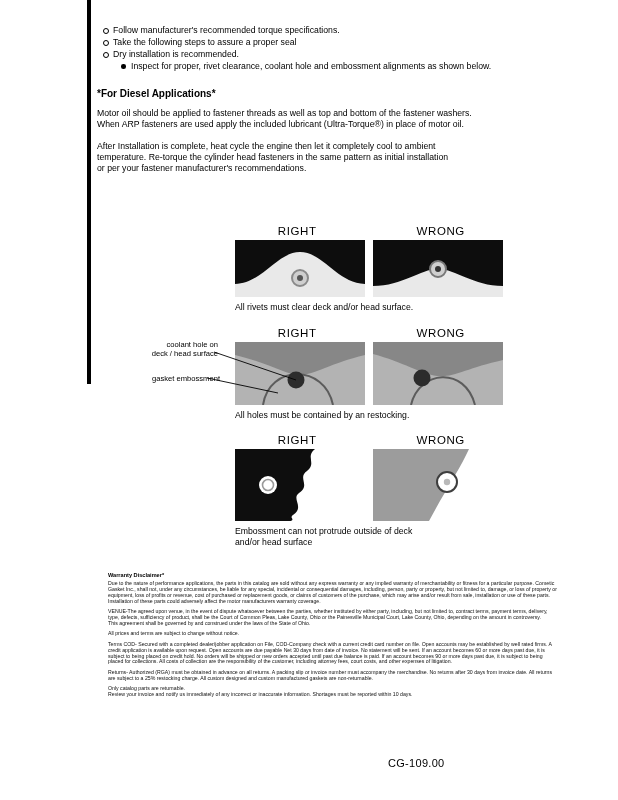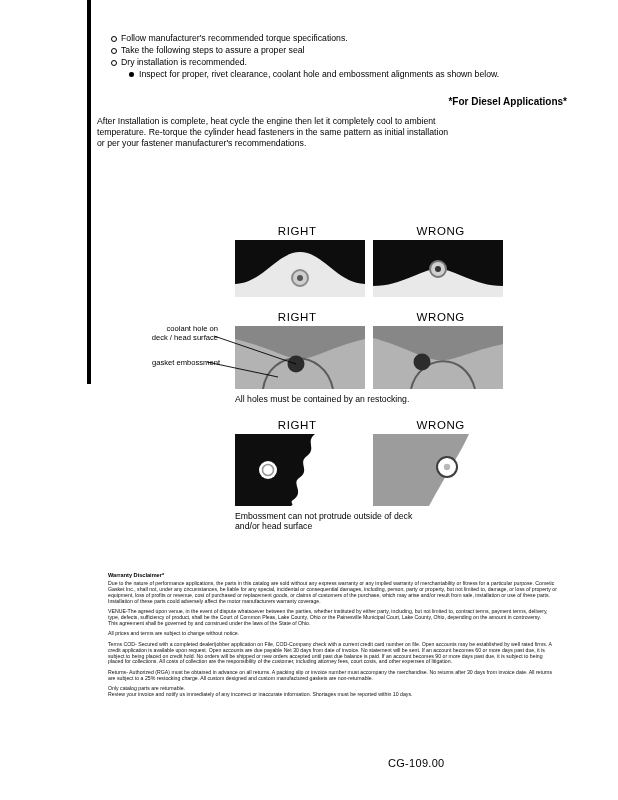--- a/index.html
+++ b/index.html
@@ -8,32 +8,32 @@
     font-family:"Liberation Sans", sans-serif; color:#000; overflow:hidden;
   }
   .spine { position:absolute; left:87px; top:0; width:4px; height:384px; background:#000; }
 
   
   .section-text { position:absolute; left:95px; top:20px; width:472px; }
   .doc-title {
     font-size:12.5px; font-weight:bold; text-decoration:underline;
     margin:0 0 10px 14px; letter-spacing:0.2px;
   }
-  .tips-list { list-style:none; margin:12px; padding:0 0 0 4px; }
+  .tips-list { list-style:none; margin:4px; padding:0 0 0 4px; }
   .tips-list li { position:relative; font-size:8.7px; line-height:12px; padding-left:10px; }
   .tips-list li.lvl1::before {
     content:""; position:absolute; left:0; top:3.5px; width:4px; height:4px;
     border:0.9px solid #000; border-radius:50%;
   }
   .tips-list li.lvl2 { margin-left:18px; }
   .tips-list li.lvl2::before {
     content:""; position:absolute; left:0; top:4px; width:4.5px; height:4.5px;
     background:#000; border-radius:50%;
   }
-  .diesel-heading { font-size:10px; font-weight:bold; margin:16px 0 9px 2px;text-align:right; }
+  .diesel-heading { font-size:10px; font-weight:bold; margin:16px 0 9px 2px; }
   .body-para { font-size:8.7px; line-height:11px; margin:0 0 11px 2px; white-space:pre-line; width:455px; }
   .retorque-note { font-size:8.7px; line-height:11px; margin:13px 0 0 2px; }
 
   
   .section-diagrams { position:absolute; left:235px; top:225px; width:268px; }
   .diagram-row { margin-bottom:14px; }
   .dlabels { display:flex; gap:19px; height:15px; }
   .dlabel { width:130px; text-align:center; font-size:11.5px; letter-spacing:0.6px; }
   .dimgs { display:flex; gap:8px; }
   .dimg { display:block; }
@@ -61,20 +61,22 @@
   <div class="spine"></div>
 
   <div class="section-text">
     <ul class="tips-list">
       <li class="lvl1">Follow manufacturer's recommended torque specifications.</li>
       <li class="lvl1">Take the following steps to assure a proper seal</li>
       <li class="lvl1">Dry installation is recommended.</li>
       <li class="lvl2">Inspect for proper, rivet clearance, coolant hole and embossment alignments as shown below.</li>
     </ul>
     <div class="diesel-heading">*For Diesel Applications*</div>
+    <p class="body-para">Motor oil should be applied to fastener threads as well as top and bottom of the fastener washers.
+When ARP fasteners are used apply the included lubricant (Ultra-Torque®) in place of motor oil.</p>
     <p class="body-para">After Installation is complete, heat cycle the engine then let it completely cool to ambient
 temperature. Re-torque the cylinder head fasteners in the same pattern as initial installation
 or per your fastener manufacturer's recommendations.</p>
   </div>
 
   <div class="section-diagrams">
 
     <div class="diagram-row">
       <div class="dlabels">
         <div class="dlabel">RIGHT</div>
@@ -87,20 +89,21 @@
           <circle cx="65" cy="38" r="8" fill="#cfcfcf" stroke="#8a8a8a" stroke-width="2"></circle>
           <circle cx="65" cy="38" r="3" fill="#555"></circle>
         </svg>
         <svg class="dimg" width="130" height="57" viewBox="0 0 130 57">
           <rect width="130" height="57" fill="#0d0d0d"></rect>
           <path d="M0,57 L0,46 C30,46 47,29 65,29 C83,29 100,46 130,46 L130,57 Z" fill="#e9e9e9"></path>
           <circle cx="65" cy="29" r="8" fill="#cfcfcf" stroke="#777" stroke-width="2"></circle>
           <circle cx="65" cy="29" r="3" fill="#333"></circle>
         </svg>
       </div>
+      <div class="dcaption">All rivets must clear deck and/or head surface.</div>
     </div>
 
     <div class="diagram-row row-relative">
       <div class="callout callout-1">coolant hole on
 deck / head surface</div>
       <div class="callout callout-2">gasket embossment</div>
       <svg class="callout-lines" viewBox="0 0 260 70">
         <line x1="99" y1="15" x2="181" y2="43" stroke="#000" stroke-width="0.9"></line>
         <line x1="92" y1="41" x2="163" y2="56" stroke="#000" stroke-width="0.9"></line>
       </svg>

